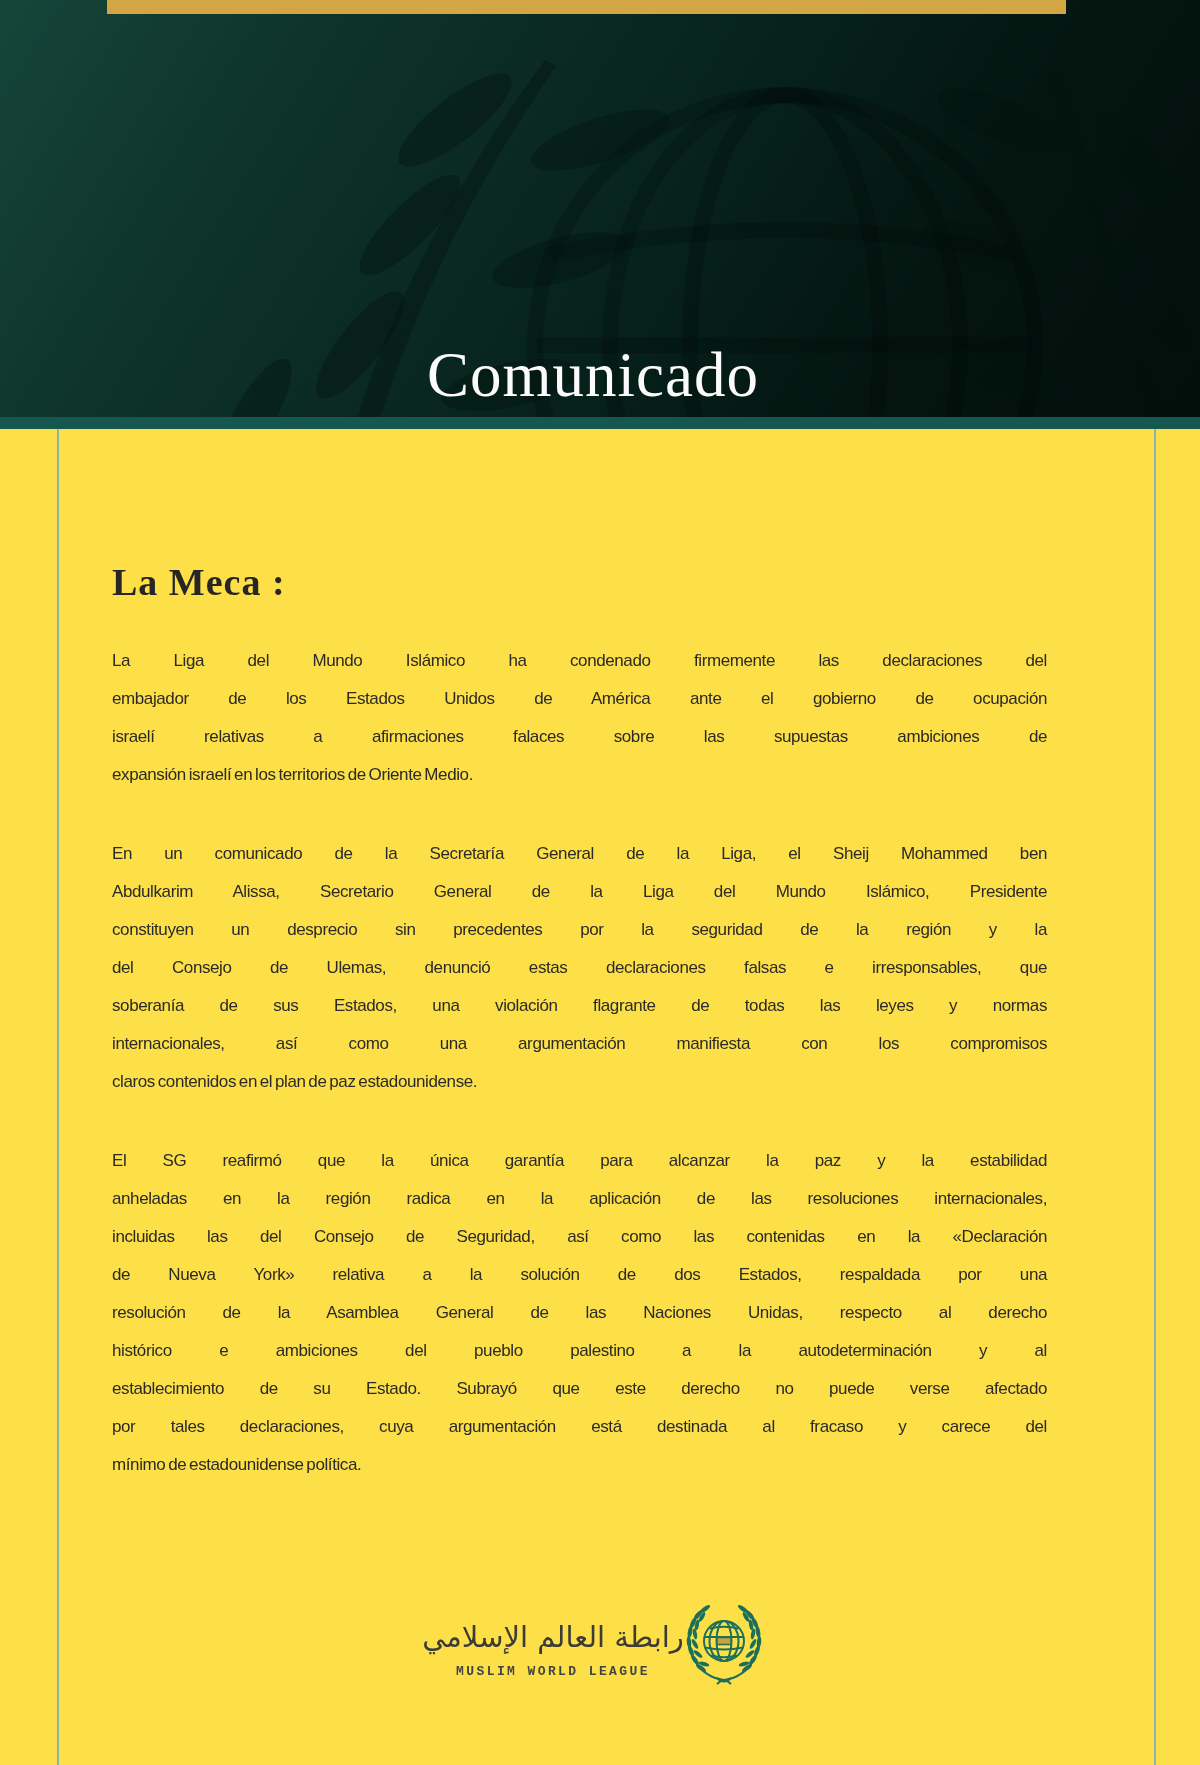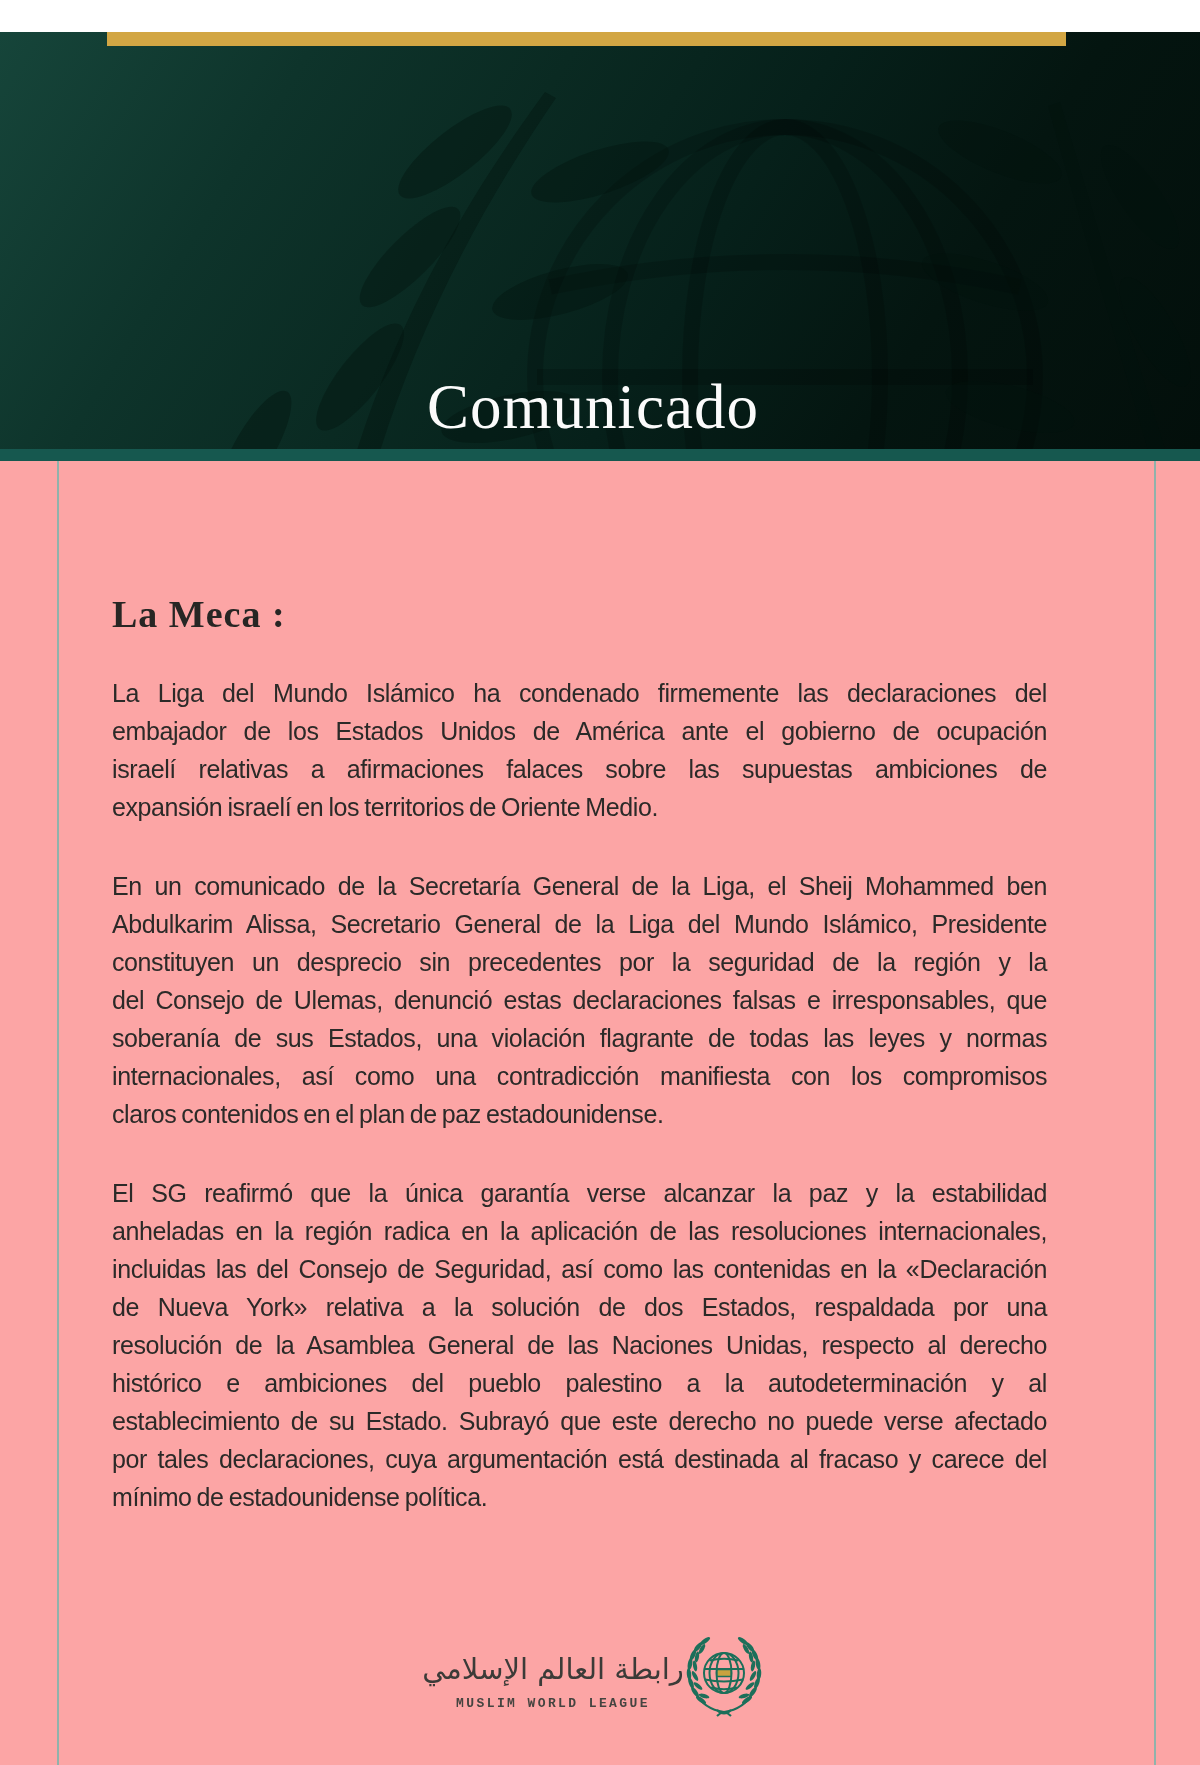--- a/index.html
+++ b/index.html
@@ -1,21 +1,21 @@
 <!DOCTYPE html>
 <html><head>
 <meta charset="utf-8">
 <style>
   html, body { margin: 0; padding: 0; background: #ffffff; }
   body {
     width: 1200px; height: 1765px;
     font-family: "Liberation Sans", sans-serif;
     position: relative; overflow: hidden;
   }
-  .page { position: absolute; inset: 0; background: #fca5a5; margin-top: 32px; }
+  .page { position: absolute; inset: 0; background: #fde047; }
 
   
   .header {
     position: absolute; left: 0; top: 0; width: 1200px; height: 417px;
     background: linear-gradient(122deg, #16453a 0%, #0e342b 22%, #0a2a22 40%, #06201a 58%, #041510 76%, #030f0b 100%);
     overflow: hidden;
   }
   .header-decor { position: absolute; left: 0; top: 0; }
   .gold-bar {
     position: absolute; left: 107px; top: 0; width: 959px; height: 14px;
@@ -48,21 +48,21 @@
   }
   .location-heading {
     margin: 131px 0 0 0;
     font-family: "Liberation Serif", serif;
     font-size: 38px; font-weight: 700; color: #272624;
     letter-spacing: 1px; line-height: 44px;
   }
   .paragraphs { margin-top: 38px; }
   .para { margin: 0 0 41px 0; }
   .line {
-    font-size: 25px; color: #2b2a28;
+    font-size: 17px; color: #2b2a28;
     line-height: 38px; height: 38px;
     letter-spacing: -0.4px; word-spacing: -1.5px;
     white-space: nowrap;
     text-align: justify; text-align-last: justify;
   }
   .line.last { text-align-last: left; }
 
   
   .footer-logo {
     position: absolute; left: 0; top: 1604px; width: 1186px;
@@ -134,25 +134,25 @@
           <div class="line">embajador de los Estados Unidos de América ante el gobierno de ocupación</div>
           <div class="line">israelí relativas a afirmaciones falaces sobre las supuestas ambiciones de</div>
           <div class="line last">expansión israelí en los territorios de Oriente Medio.</div>
         </div>
         <div class="para">
           <div class="line">En un comunicado de la Secretaría General de la Liga, el Sheij Mohammed ben</div>
           <div class="line">Abdulkarim Alissa, Secretario General de la Liga del Mundo Islámico, Presidente</div>
           <div class="line">constituyen un desprecio sin precedentes por la seguridad de la región y la</div>
           <div class="line">del Consejo de Ulemas, denunció estas declaraciones falsas e irresponsables, que</div>
           <div class="line">soberanía de sus Estados, una violación flagrante de todas las leyes y normas</div>
-          <div class="line">internacionales, así como una contradicción manifiesta con los compromisos</div>
+          <div class="line">internacionales, así como una argumentación manifiesta con los compromisos</div>
           <div class="line last">claros contenidos en el plan de paz estadounidense.</div>
         </div>
         <div class="para">
-          <div class="line">El SG reafirmó que la única garantía verse alcanzar la paz y la estabilidad</div>
+          <div class="line">El SG reafirmó que la única garantía para alcanzar la paz y la estabilidad</div>
           <div class="line">anheladas en la región radica en la aplicación de las resoluciones internacionales,</div>
           <div class="line">incluidas las del Consejo de Seguridad, así como las contenidas en la «Declaración</div>
           <div class="line">de Nueva York» relativa a la solución de dos Estados, respaldada por una</div>
           <div class="line">resolución de la Asamblea General de las Naciones Unidas, respecto al derecho</div>
           <div class="line">histórico e ambiciones del pueblo palestino a la autodeterminación y al</div>
           <div class="line">establecimiento de su Estado. Subrayó que este derecho no puede verse afectado</div>
           <div class="line">por tales declaraciones, cuya argumentación está destinada al fracaso y carece del</div>
           <div class="line last">mínimo de estadounidense política.</div>
         </div>
       </div>

